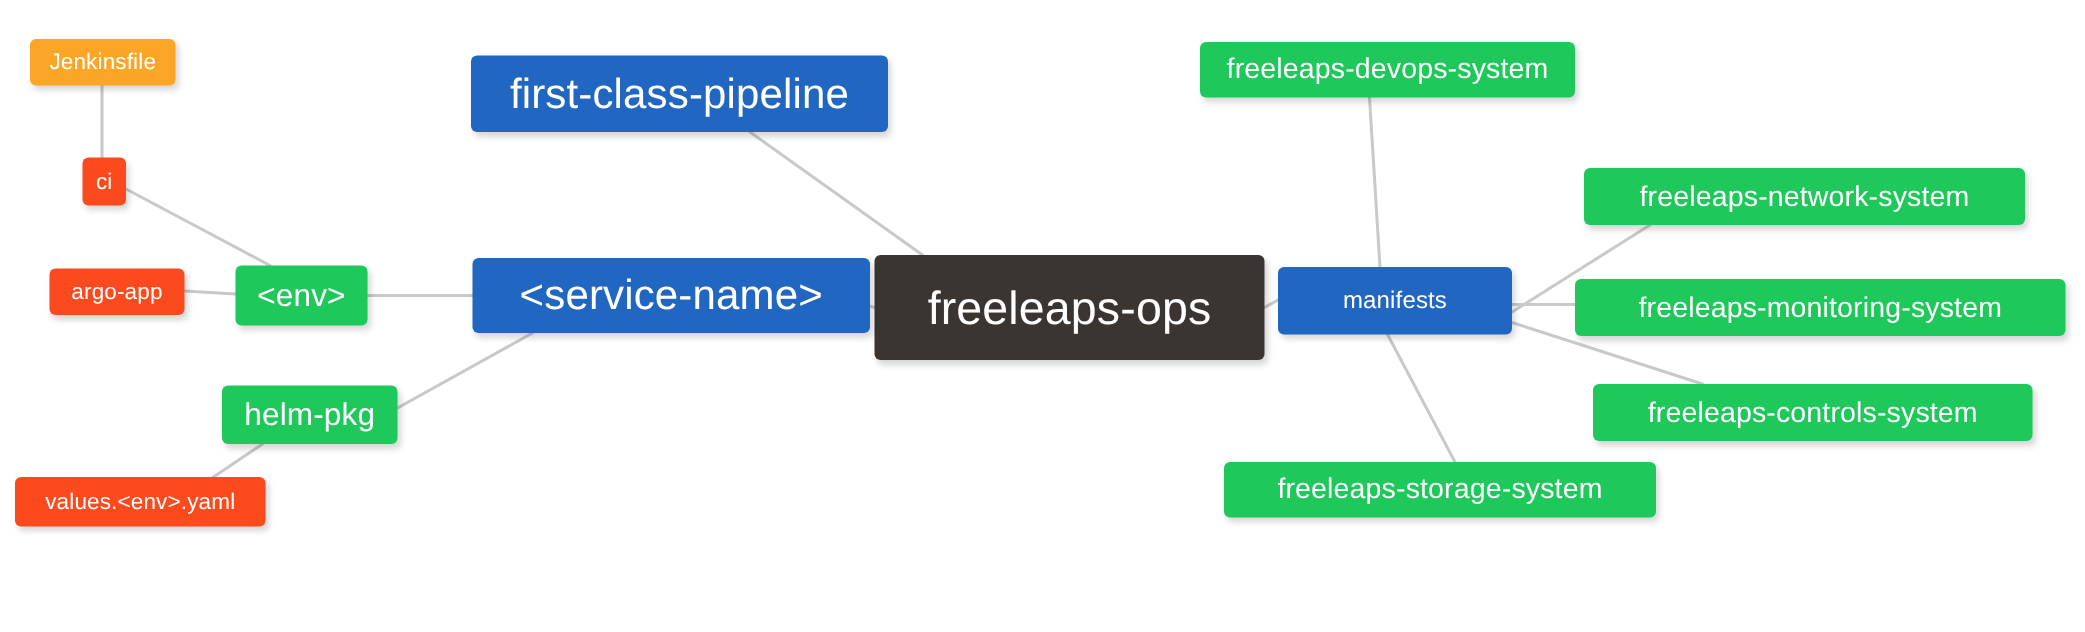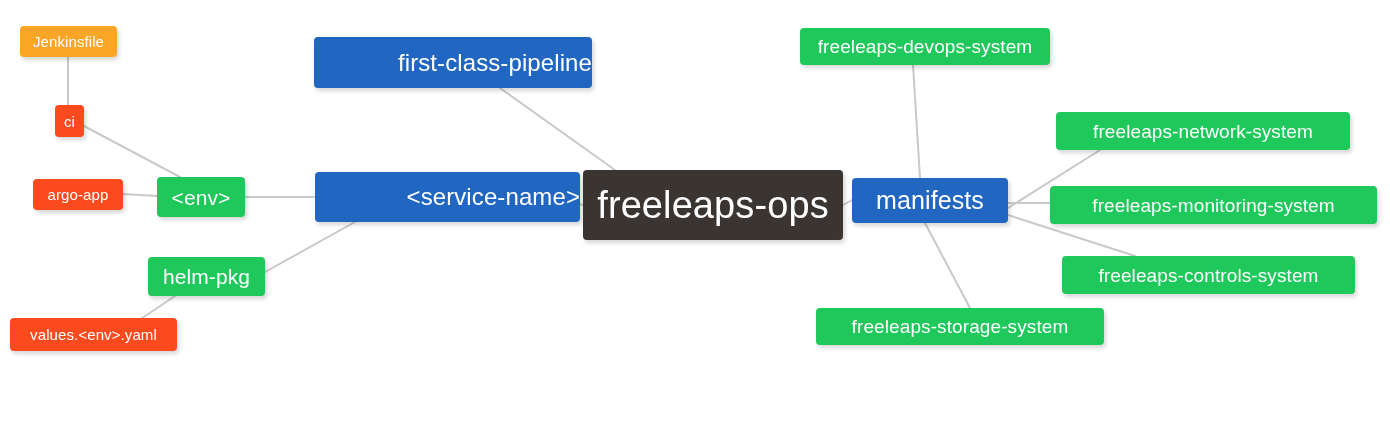--- a/index.html
+++ b/index.html
@@ -39,23 +39,23 @@
     line-height: 1;
     letter-spacing: 0.1px;
     box-shadow: 2px 3px 4px rgba(0,0,0,0.16);
     z-index: 2;
     user-select: none;
   }
   .node span {
     display: block;
   }
   
-  .sz-root   { font-size: 38px; text-align: center; }
-  .sz-big    { font-size: 24px; justify-content: flex-end; }
-  .sz-mid    { font-size: 25px; }
+  .sz-root   { font-size: 31px; text-align: center; }
+  .sz-big    { font-size: 28px; }
+  .sz-mid    { font-size: 16px; }
   .sz-lvl3   { font-size: 21px; }
   .sz-lvl4   { font-size: 19px; }
   .sz-small  { font-size: 15px; }
 </style>
 </head>
 <body>
 
 <div id="mindmap">
   <svg id="edges" viewBox="0 0 1390 421" xmlns="http://www.w3.org/2000/svg">
       <line x1="583" y1="205" x2="555" y2="197" stroke="#c9c9c9" stroke-width="2" stroke-linecap="round"></line>

